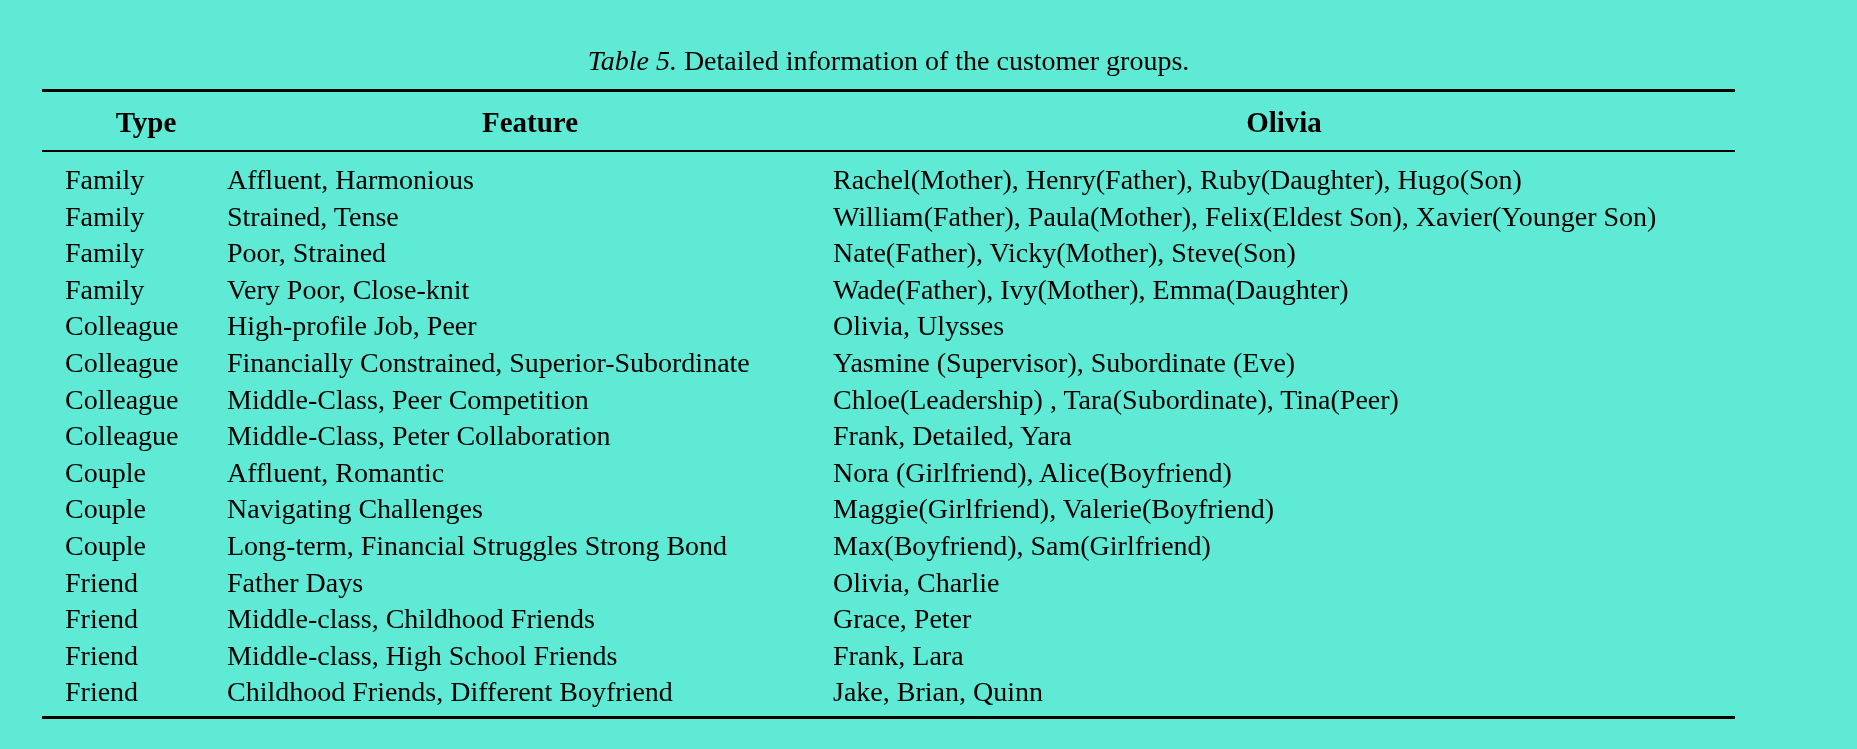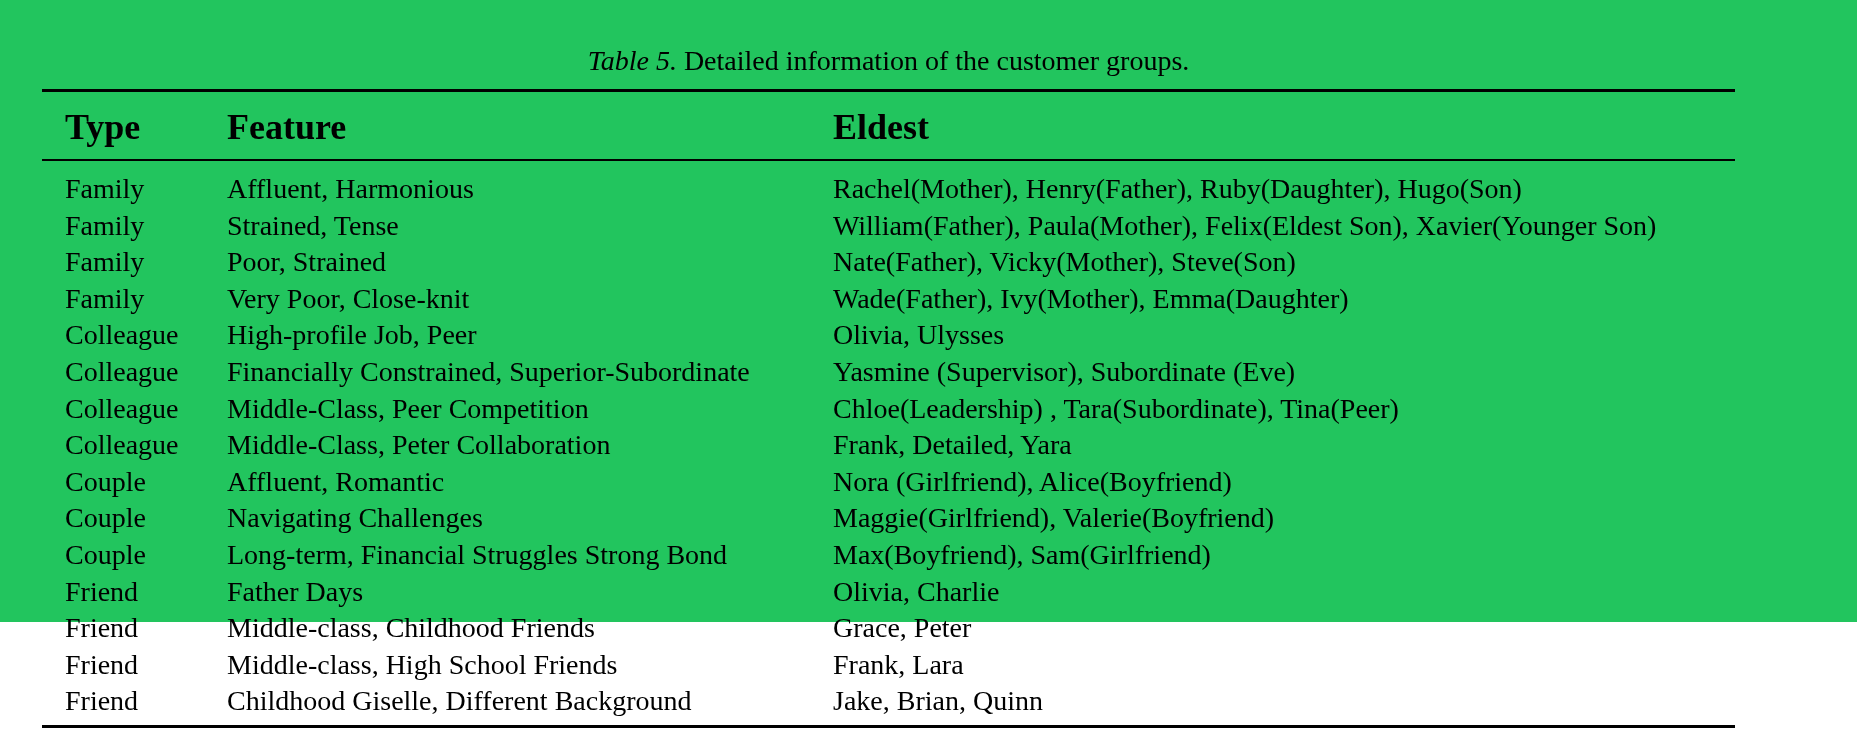--- a/index.html
+++ b/index.html
@@ -8,22 +8,22 @@
     background: #ffffff;
     width: 1857px;
     height: 749px;
     overflow: hidden;
     font-family: "Liberation Serif", "DejaVu Serif", serif;
     color: #000000;
   }
   .page {
     position: relative;
     width: 1857px;
-    height: 622px;
-    background: #22c55e;
+    height: 749px;
+    background: #5eead4;
   }
   .caption {
     position: absolute;
     top: 44px;
     left: 42px;
     width: 1693px;
     text-align: center;
     font-size: 28px;
     line-height: 34px;
     white-space: nowrap;
@@ -39,23 +39,23 @@
     border-collapse: collapse;
     table-layout: fixed;
     border-top: 3px solid #000000;
     border-bottom: 3px solid #000000;
     font-size: 28px;
   }
   col.col-type    { width: 185px; }
   col.col-feature { width: 606px; }
   col.col-members { width: 902px; }
   thead th {
-    text-align: left;
+    text-align: center;
     font-weight: bold;
-    font-size: 36px;
+    font-size: 29px;
     padding: 14px 0 11px 0;
     border-bottom: 2px solid #000000;
     white-space: nowrap;
   }
   thead th:first-child { padding-left: 23px; }
   tbody td {
     line-height: 36.6px;
     padding: 0;
     white-space: nowrap;
     overflow: hidden;
@@ -77,21 +77,21 @@
   <table class="data-table">
     <colgroup>
       <col class="col-type">
       <col class="col-feature">
       <col class="col-members">
     </colgroup>
     <thead>
       <tr>
         <th>Type</th>
         <th>Feature</th>
-        <th>Eldest</th>
+        <th>Olivia</th>
       </tr>
     </thead>
     <tbody>
         <tr>
           <td>Family</td>
           <td>Affluent, Harmonious</td>
           <td>Rachel(Mother), Henry(Father), Ruby(Daughter), Hugo(Son)</td>
         </tr>
         <tr>
           <td>Family</td>
@@ -153,19 +153,19 @@
           <td>Middle-class, Childhood Friends</td>
           <td>Grace, Peter</td>
         </tr>
         <tr>
           <td>Friend</td>
           <td>Middle-class, High School Friends</td>
           <td>Frank, Lara</td>
         </tr>
         <tr>
           <td>Friend</td>
-          <td>Childhood Giselle, Different Background</td>
+          <td>Childhood Friends, Different Boyfriend</td>
           <td>Jake, Brian, Quinn</td>
         </tr>
       </tbody>
   </table>
 
 </div>
 
 </body></html>

